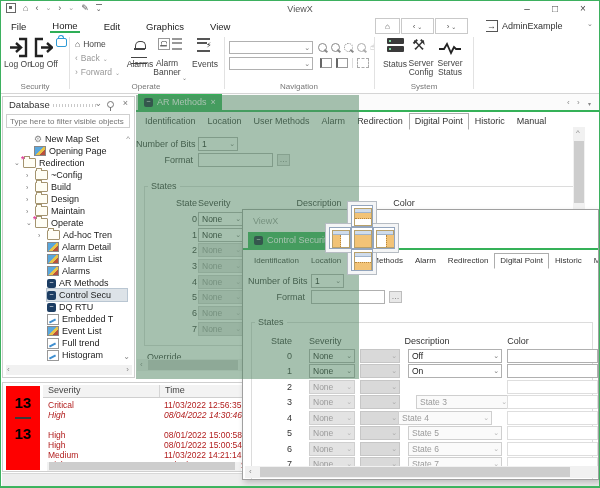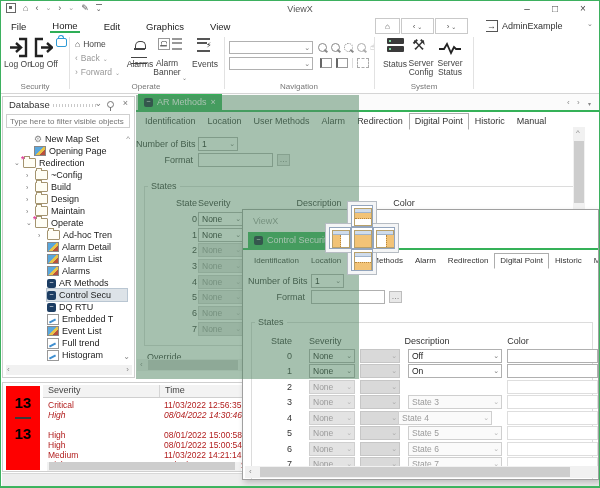--- a/index.html
+++ b/index.html
@@ -499,21 +499,21 @@
     <div class="tbox" style="left:264px;top:154px;width:91px;height:14px;"></div>
 
     <div class="statenum" style="left:29px;top:172px;width:20px;">2</div>
     <div class="combo dis" style="left:66px;top:170px;width:46px;height:14px;"><span>None</span></div>
     <div class="combo ghost" style="left:117px;top:170px;width:40px;height:14px;"></div>
     <div class="tbox dim2" style="left:264px;top:170px;width:91px;height:14px;"></div>
 
     <div class="statenum" style="left:29px;top:187px;width:20px;">3</div>
     <div class="combo dis" style="left:66px;top:185px;width:46px;height:14px;"><span>None</span></div>
     <div class="combo ghost" style="left:117px;top:185px;width:40px;height:14px;"></div>
-    <div class="combo dis" style="left:165px;top:185px;width:94px;height:14px;background:#fafafa;"><span>State 3</span></div>
+    <div class="combo dis" style="left:173px;top:185px;width:94px;height:14px;background:#fafafa;"><span>State 3</span></div>
     <div class="tbox dim2" style="left:264px;top:185px;width:91px;height:14px;"></div>
 
     <div class="statenum" style="left:29px;top:203px;width:20px;">4</div>
     <div class="combo dis" style="left:66px;top:201px;width:46px;height:14px;"><span>None</span></div>
     <div class="combo ghost" style="left:117px;top:201px;width:40px;height:14px;"></div>
     <div class="combo dis" style="left:155px;top:201px;width:94px;height:14px;background:#fafafa;"><span>State 4</span></div>
     <div class="tbox dim2" style="left:264px;top:201px;width:91px;height:14px;"></div>
 
     <div class="statenum" style="left:29px;top:218px;width:20px;">5</div>
     <div class="combo dis" style="left:66px;top:216px;width:46px;height:14px;"><span>None</span></div>

